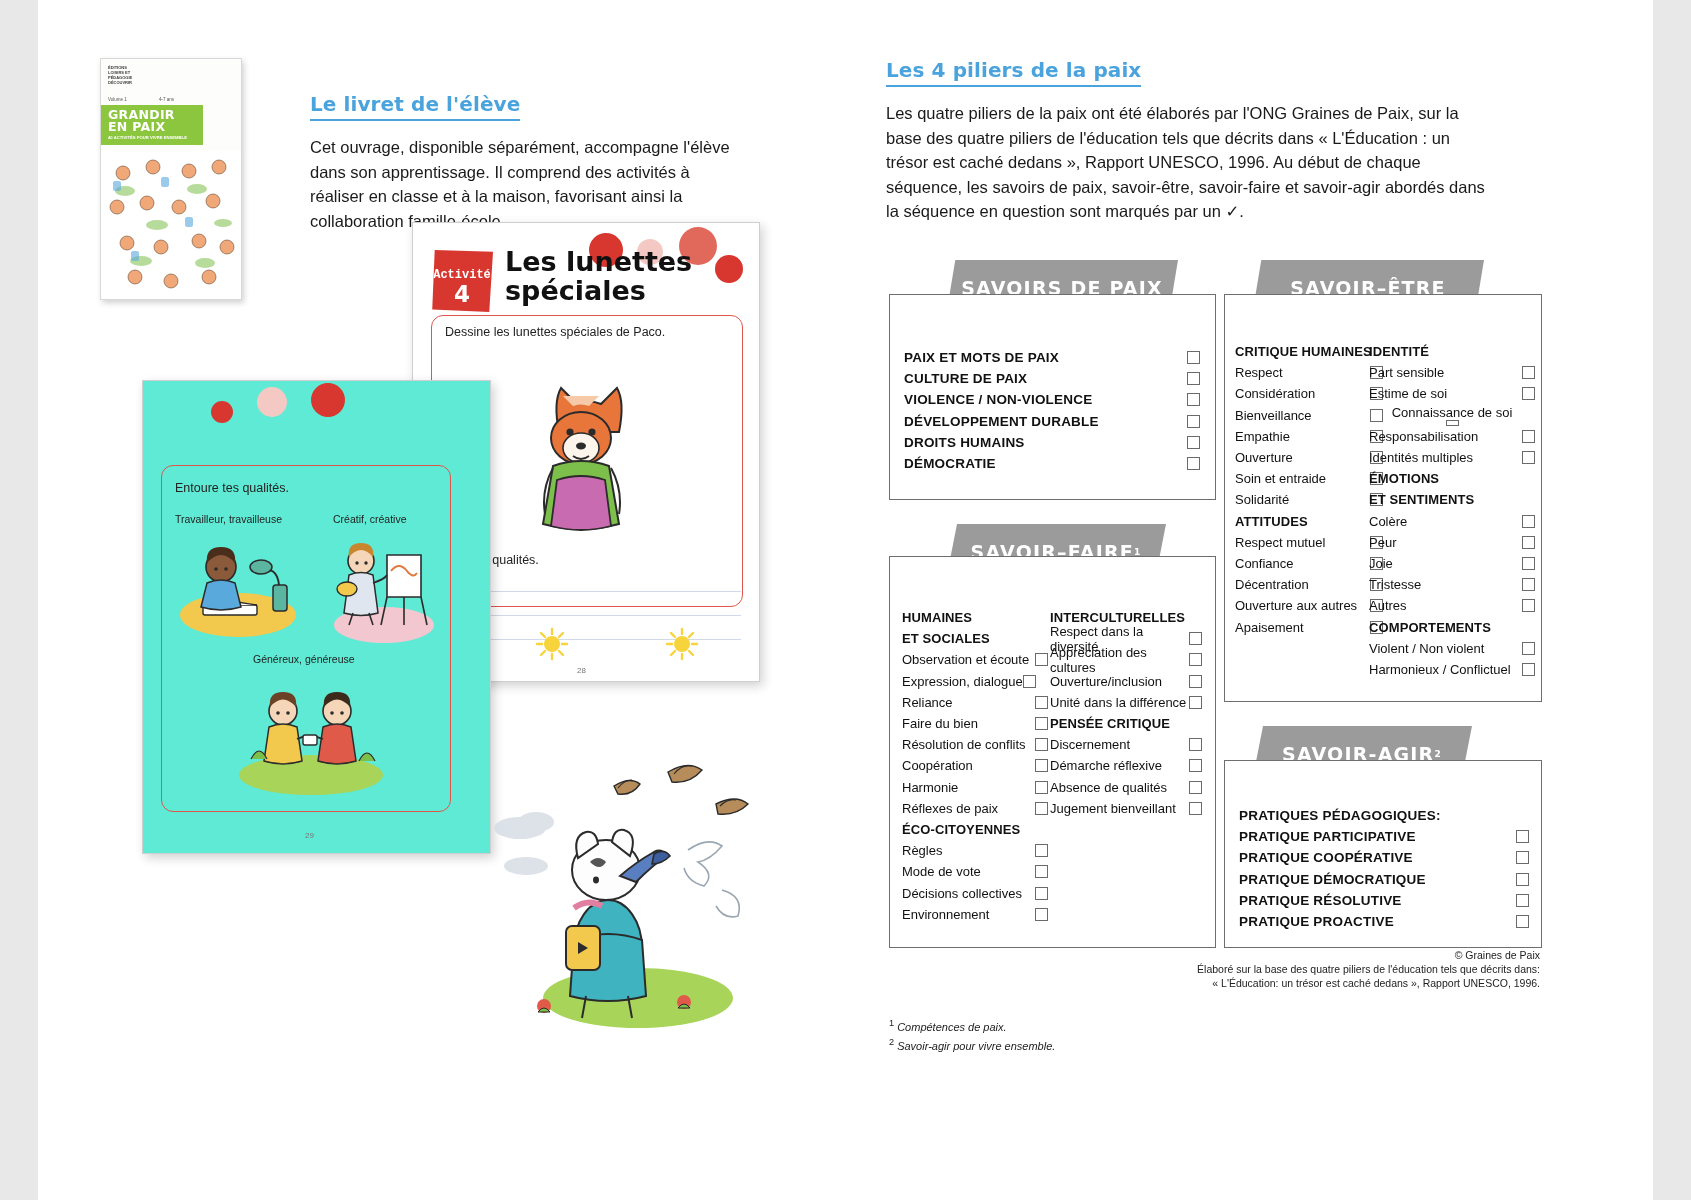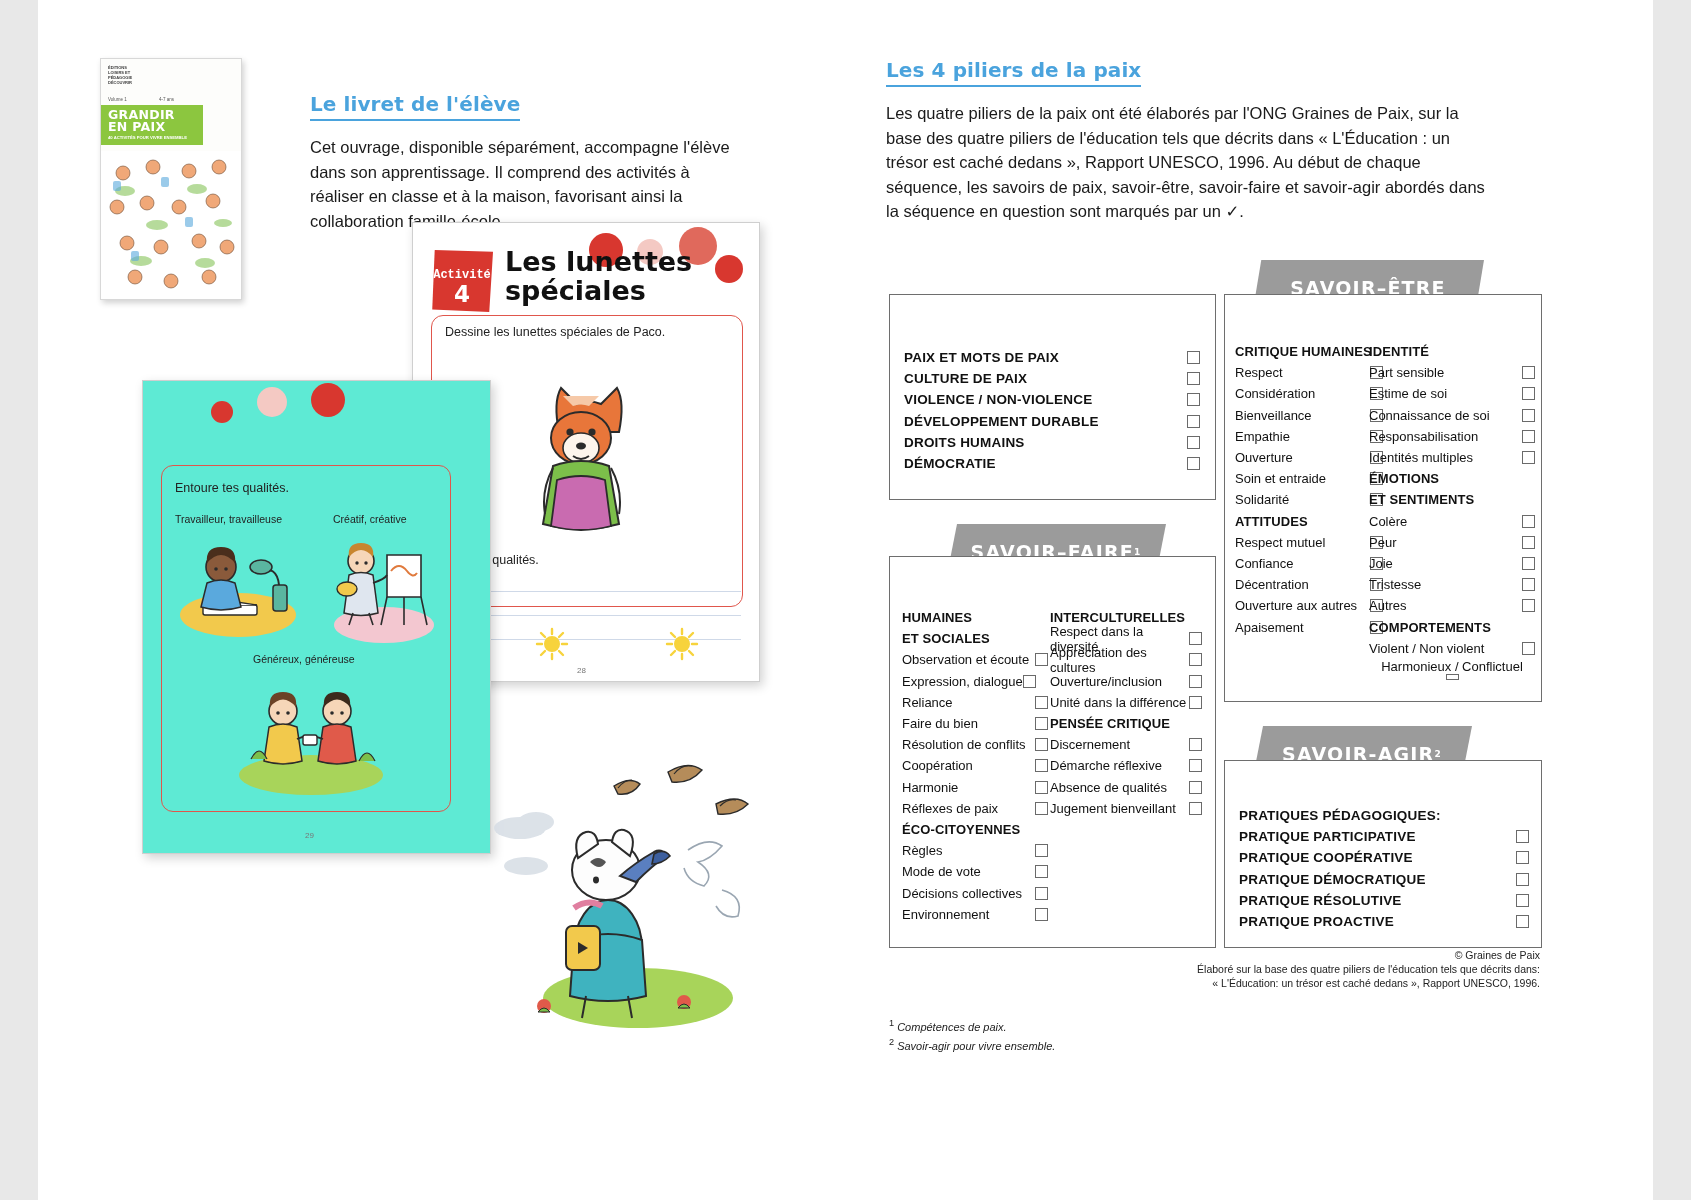--- a/index.html
+++ b/index.html
@@ -303,20 +303,23 @@
         <path d="M60 282 q6 -8 12 0z"></path>
         <path d="M200 278 q6 -8 12 0z"></path>
       </g>
   </svg>
 
   <div class="col-right">
     <div class="h-blue">Les 4 piliers de la paix</div>
     <p class="body-p" style="margin:14px 0 0 0;width:600px;">Les quatre piliers de la paix ont été élaborés par l'ONG Graines de Paix, sur la base des quatre piliers de l'éducation tels que décrits dans « L'Éducation : un trésor est caché dedans », Rapport UNESCO, 1996. Au début de chaque séquence, les savoirs de paix, savoir-être, savoir-faire et savoir-agir abordés dans la séquence en question sont marqués par un ✓.</p>
   </div>
 
+  <div class="tab" style="left:908px;top:260px;width:232px;height:56px;clip-path:polygon(4% 0,100% 0,96% 100%,0 100%);">
+    <span>SAVOIRS DE PAIX</span>
+  </div>
   <div class="panel" style="left:851px;top:294px;width:325px;height:204px;">
     <div id="sdp-list" style="position:absolute;left:14px;top:52px;width:296px;">
         <div style="display: flex; justify-content: space-between; align-items: center; height: 21.2px;">
           <div class="cap">PAIX ET MOTS DE PAIX</div>
           <span class="cb"></span>
         </div>
         <div style="display: flex; justify-content: space-between; align-items: center; height: 21.2px;">
           <div class="cap">CULTURE DE PAIX</div>
           <span class="cb"></span>
         </div>
@@ -404,21 +407,21 @@
           <div class="cat">IDENTITÉ</div>
         </div>
         <div style="display: flex; align-items: center; justify-content: space-between; height: 21.2px;">
           <div class="itm">Part sensible</div>
           <span class="cb"></span>
         </div>
         <div style="display: flex; align-items: center; justify-content: space-between; height: 21.2px;">
           <div class="itm">Estime de soi</div>
           <span class="cb"></span>
         </div>
-        <div style="display: flex; align-items: center; justify-content: space-between; height: 21.2px;">
+        <div style="display: flex; align-items: center; justify-content: space-between; height: 21.2px; flex-direction: column;">
           <div class="itm">Connaissance de soi</div>
           <span class="cb"></span>
         </div>
         <div style="display: flex; align-items: center; justify-content: space-between; height: 21.2px;">
           <div class="itm">Responsabilisation</div>
           <span class="cb"></span>
         </div>
         <div style="display: flex; align-items: center; justify-content: space-between; height: 21.2px;">
           <div class="itm">Identités multiples</div>
           <span class="cb"></span>
@@ -449,21 +452,21 @@
           <div class="itm">Autres</div>
           <span class="cb"></span>
         </div>
         <div style="display: flex; align-items: center; justify-content: space-between; height: 21.2px;">
           <div class="cat">COMPORTEMENTS</div>
         </div>
         <div style="display: flex; align-items: center; justify-content: space-between; height: 21.2px;">
           <div class="itm">Violent / Non violent</div>
           <span class="cb"></span>
         </div>
-        <div style="display: flex; align-items: center; justify-content: space-between; height: 21.2px; flex-direction: column;">
+        <div style="display: flex; align-items: center; justify-content: space-between; height: 21.2px;">
           <div class="itm">Harmonieux / Conflictuel</div>
           <span class="cb"></span>
         </div>
       </div>
   </div>
 
   <div class="tab" style="left:908px;top:524px;width:220px;height:56px;clip-path:polygon(5% 0,100% 0,95% 100%,0 100%);">
     <span>SAVOIR–FAIRE</span>
       <sup>1</sup>
   </div>

